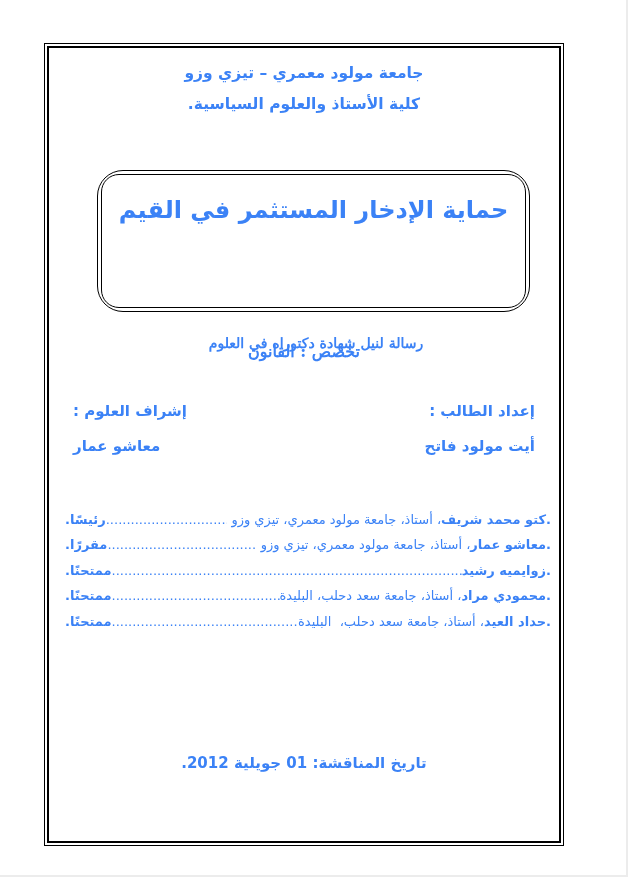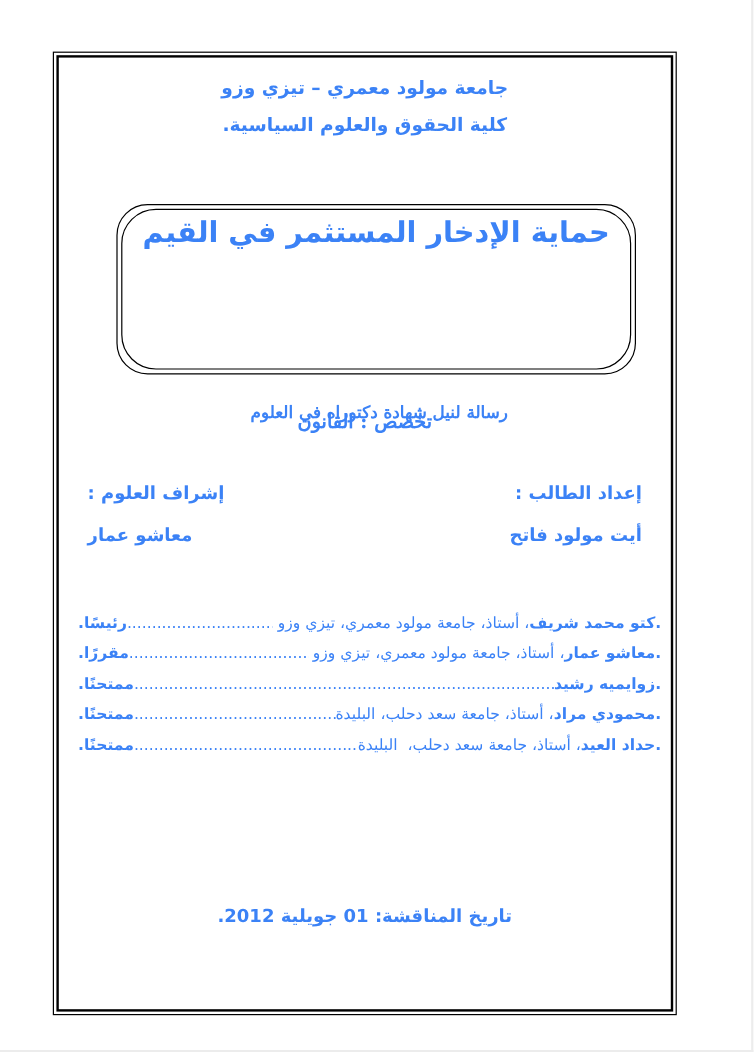--- a/index.html
+++ b/index.html
@@ -27,22 +27,22 @@
 
   .university{
     position:absolute;top:10px;left:0;right:0;
     text-align:center;font-weight:bold;font-size:15.5px;line-height:31px;
   }
   .title-box{
     position:absolute;top:122px;left:48px;width:433px;height:142px;
     border:1.6px solid #000;border-radius:26px;padding:3px;box-sizing:border-box;
   }
   .title-box-inner{
-    width:100%;height:100%;border:1.6px solid #000;border-radius:29px;box-sizing:border-box;
-    display:flex;flex-direction:column;align-items:center;padding-top:0;
+    width:100%;height:100%;border:1.6px solid #000;border-radius:18px;box-sizing:border-box;
+    display:flex;flex-direction:column;align-items:center;padding-top:16px;
   }
   .thesis-title{
     text-align:center;font-weight:bold;font-size:24px;line-height:38px;white-space:nowrap;
   }
   .thesis-type{
     position:absolute;top:287px;left:0;right:0;text-align:center;
     font-family:"DejaVu Serif","Liberation Serif",serif;
     font-weight:bold;font-size:14px;letter-spacing:1px;padding-left:24px;
   }
   .specialty{
@@ -80,21 +80,21 @@
 </head>
 <body>
 
 <div class="page">
   <div class="frame-outer">
     <div class="frame-inner">
       <div class="content">
 
         <div class="university">
           <div>جامعة مولود معمري – تيزي وزو</div>
-          <div>كلية الحقوق والعلوم السياسية.</div>
+          <div>كلية الأستاذ والعلوم السياسية.</div>
         </div>
 
         <div class="title-box">
           <div class="title-box-inner">
             <div class="thesis-title">حماية الإدخار المستثمر في القيم</div>
           </div>
         </div>
 
         <div class="thesis-type">رسالة لنيل شهادة دكتوراه في العلوم</div>
         <div class="specialty">تخصص : القانون</div>

